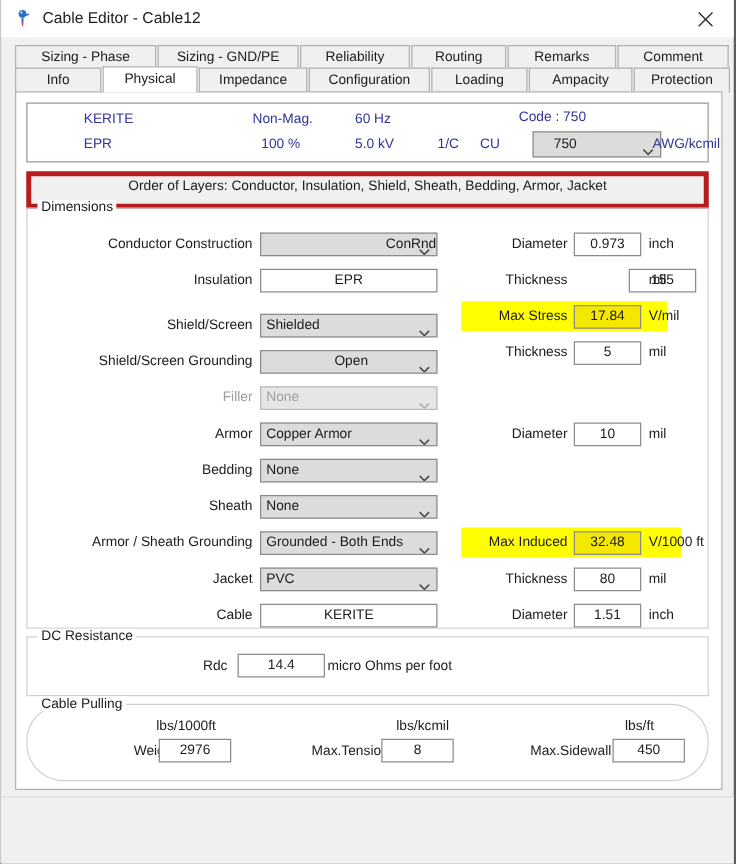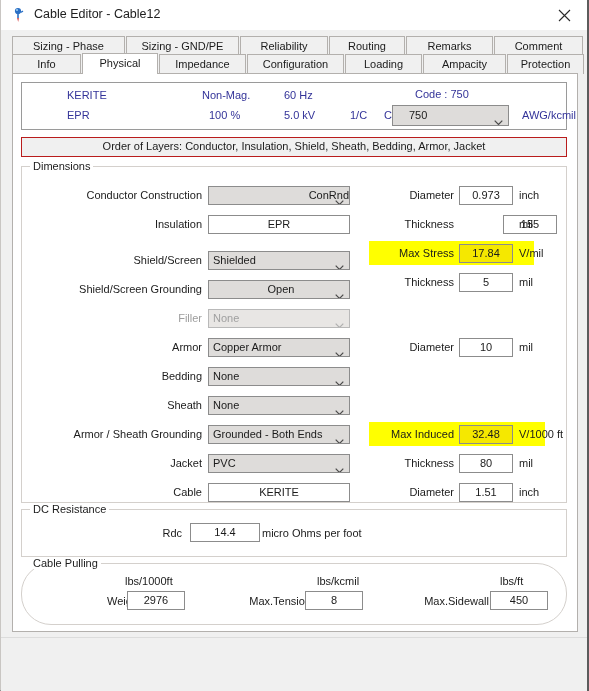--- a/index.html
+++ b/index.html
@@ -96,23 +96,23 @@
   }
   .hdr {
     position: absolute;
     color: #333399;
     font-size: 11px;
     white-space: nowrap;
   }
 
   #layers-bar {
     position: absolute; left: 8px; top: 63px;
-    width: 546px; height: 20px;
+    width: 546px; height: 30px;
     background: #f0f0f0;
-    border: 1px solid #b91c1c;
+    border: 4px solid #b91c1c;
     box-sizing: border-box;
     text-align: center;
     line-height: 17px;
     font-size: 11px;
     color: #1b1b1b;
   }
 
   
   .group {
     position: absolute;
@@ -258,21 +258,21 @@
     <div id="info-box">
       <span class="hdr" style="left:45px; top:6px;">KERITE</span>
       <span class="hdr" style="left:45px; top:26px;">EPR</span>
       <span class="hdr" style="left:180px; top:6px;">Non-Mag.</span>
       <span class="hdr" style="left:187px; top:26px;">100 %</span>
       <span class="hdr" style="left:262px; top:6px;">60 Hz</span>
       <span class="hdr" style="left:262px; top:26px;">5.0 kV</span>
       <span class="hdr" style="left:328px; top:26px;">1/C</span>
       <span class="hdr" style="left:362px; top:26px;">CU</span>
       <span class="hdr" style="left:393px; top:5px;">Code : 750</span>
-      <div class="combo" style="left:370px; top:22px; width:117px; height:21px; line-height:19px;padding-left:16px;">
+      <div class="combo" style="left:404px; top:22px; width:103px; height:21px; line-height:19px;padding-left:16px;">
         <span>750</span>
         <span class="arrow">
           <svg width="9" height="6" viewBox="0 0 9 6">
               <path d="M0.7 0.7 L4.5 4.5 L8.3 0.7" fill="none" stroke-width="1.2"></path>
             </svg>
         </span>
       </div>
       <span class="hdr" style="left:500px; top:26px;">AWG/kcmil</span>
     </div>
 

